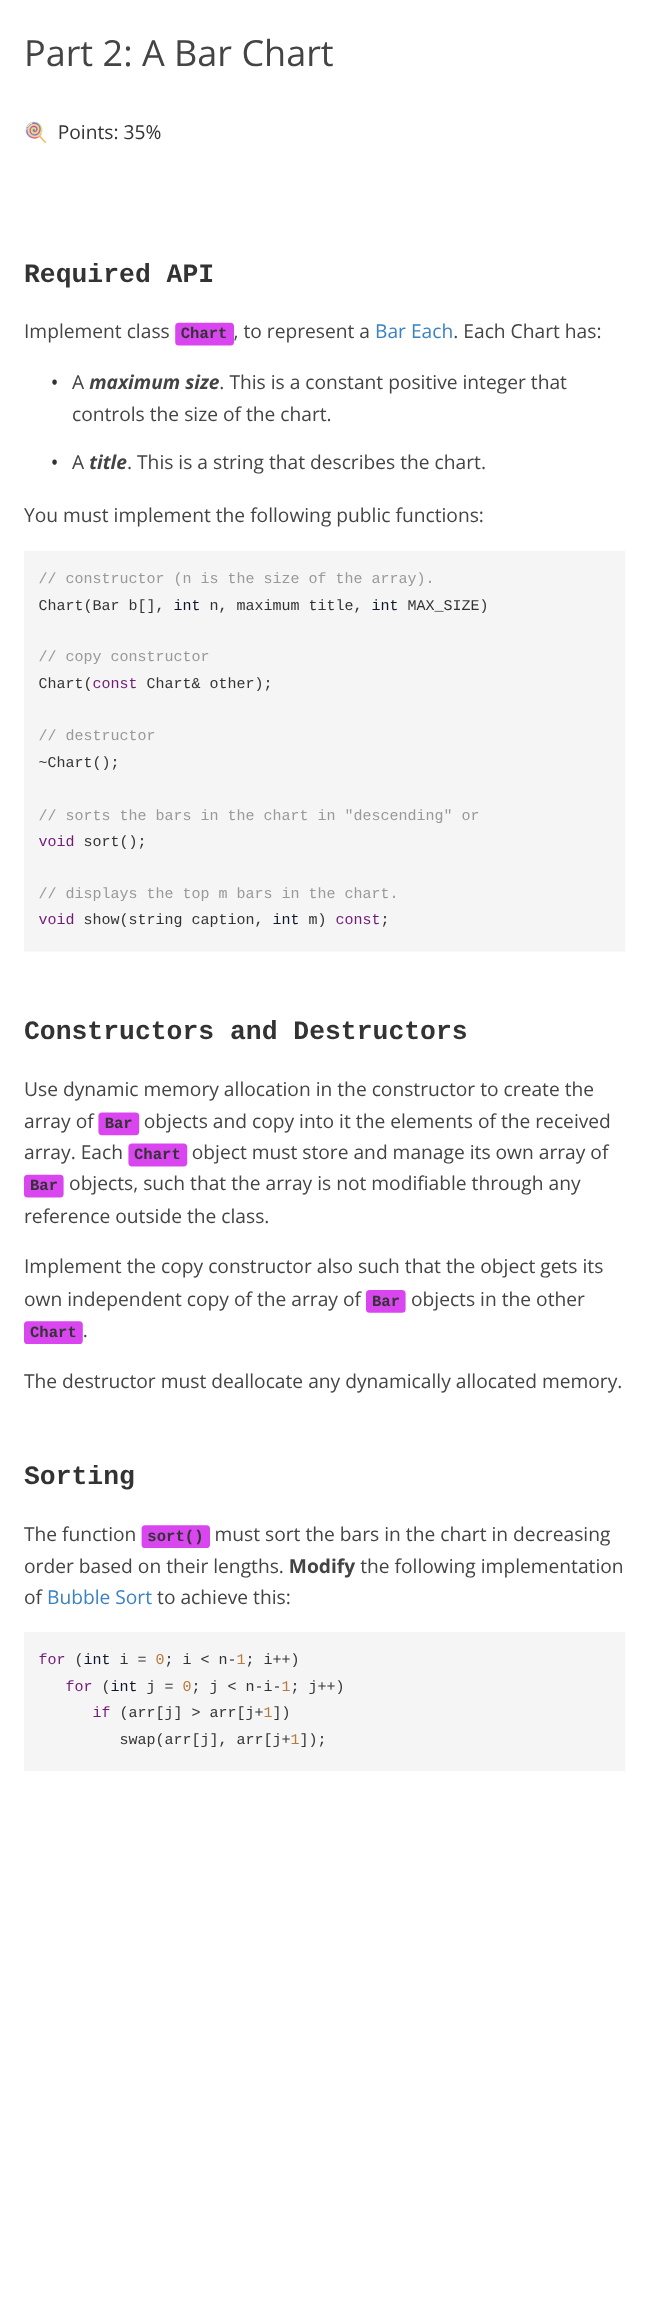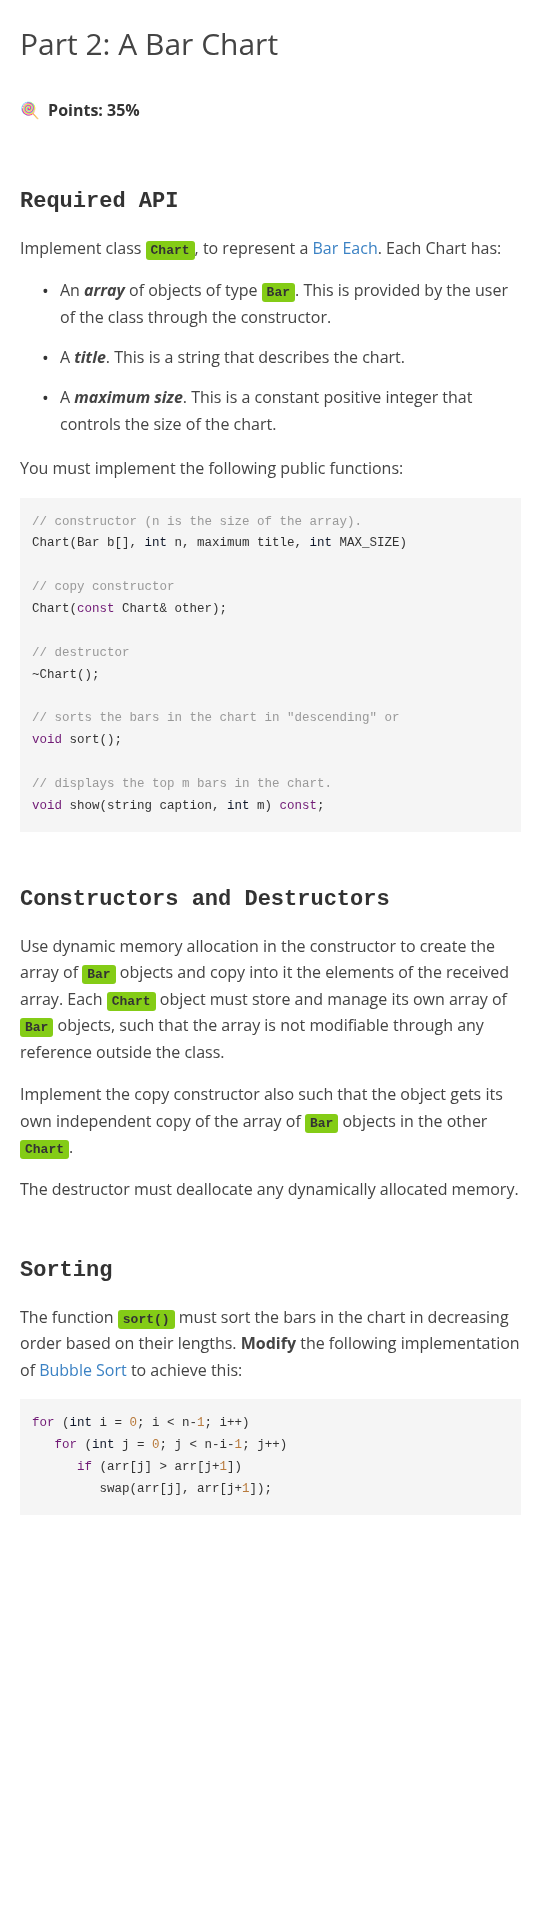--- a/index.html
+++ b/index.html
@@ -16,23 +16,23 @@
       line-height: 1.6;
     }
     h1 {
       font-size: 30px;
       font-weight: 400;
       color: #444;
       margin-bottom: 30px;
     }
     .points {
       font-size: 16px;
-      font-weight: 700;
+      font-weight: 400;
       color: #333;
-      margin-bottom: 60px;
+      margin-bottom: 88px;
     }
     .points .emoji {
       margin-right: 4px;
     }
     h2 {
       font-size: 22px;
       font-weight: 700;
       color: #333;
       margin-top: 50px;
       margin-bottom: 16px;
@@ -70,21 +70,21 @@
       font-weight: 700;
       font-style: italic;
     }
     .bold {
       font-weight: 700;
     }
     code.inline {
       font-family: 'Courier New', Consolas, monospace;
       font-size: 13px;
       font-weight: 700;
-      background: #84cc16;
+      background: #d946ef;
       padding: 2px 5px;
       border-radius: 3px;
       color: #333;
     }
     a.link {
       color: #3b82c4;
       text-decoration: none;
     }
     pre.code-block {
       background: #f5f5f5;
@@ -113,27 +113,24 @@
 </div>
 
 <h2>Required API</h2>
 
 <p>
   <span>Implement class </span><code class="inline">Chart</code><span>, to represent a </span><a class="link" href="#">Bar Each</a><span>. Each Chart has:</span>
 </p>
 
 <ul>
   <li>
-    <span>An </span><span class="bold-em">array</span><span> of objects of type </span><code class="inline">Bar</code><span>. This is provided by the user of the class through the constructor.</span>
+    <span>A </span><span class="bold-em">maximum size</span><span>. This is a constant positive integer that controls the size of the chart.</span>
   </li>
   <li>
     <span>A </span><span class="bold-em">title</span><span>. This is a string that describes the chart.</span>
-  </li>
-  <li>
-    <span>A </span><span class="bold-em">maximum size</span><span>. This is a constant positive integer that controls the size of the chart.</span>
   </li>
 </ul>
 
 <p>You must implement the following public functions:</p>
 
 <pre class="code-block"><span class="tok-comment">// constructor (n is the size of the array).</span>
 <span>Chart(Bar b[], </span><span class="tok-type">int</span><span> n, maximum title, </span><span class="tok-type">int</span><span> MAX_SIZE)</span>
 
 <span class="tok-comment">// copy constructor</span>
 <span>Chart(</span><span class="tok-keyword">const</span><span> Chart&amp; other);</span>

